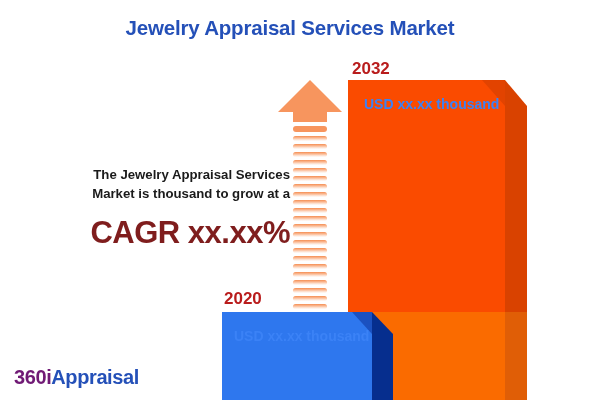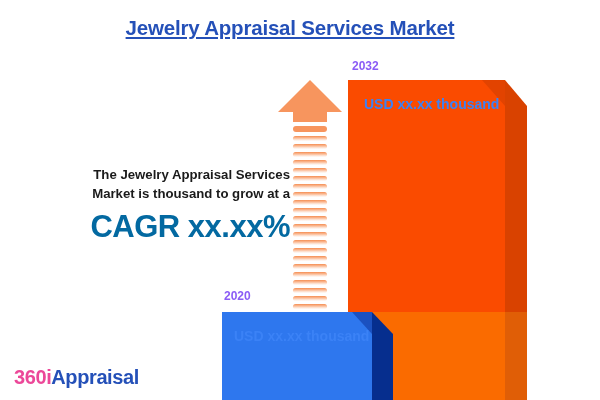--- a/index.html
+++ b/index.html
@@ -26,79 +26,78 @@
     position: absolute;
     left: 0;
     top: 16px;
     width: 580px;
     text-align: center;
     font-size: 20.5px;
     font-weight: bold;
     color: #2450b8;
     letter-spacing: -0.2px;
     white-space: nowrap;
-    text-decoration: underline;
   }
 
   
   #statement {
     position: absolute;
     left: 18px;
     top: 165px;
     width: 272px;
     text-align: right;
   }
   .statement-line {
     font-size: 13.2px;
     font-weight: bold;
     color: #1a1a1a;
     line-height: 19px;
     white-space: nowrap;
   }
   #cagr-value {
-    margin-top: 6px;
+    margin-top: 12px;
     font-size: 31px;
     font-weight: bold;
-    color: #0369a1;
+    color: #7f1d1d;
     letter-spacing: -0.5px;
     line-height: 36px;
     white-space: nowrap;
   }
 
   
   #logo {
     position: absolute;
     left: 14px;
     top: 366px;
     font-size: 20px;
     font-weight: bold;
     letter-spacing: -0.4px;
     white-space: nowrap;
   }
-  #logo .logo-orange { color: #ec4899; }
+  #logo .logo-orange { color: #701a75; }
   #logo .logo-blue   { color: #2450b8; }
 
   
   #growth-arrow {
     position: absolute;
     left: 277px;
     top: 78px;
     width: 66px;
     height: 232px;
   }
   #growth-arrow svg { display: block; }
 
   
   .bar-group { position: absolute; }
 
   .bar-year-label {
     position: absolute;
-    font-size: 12px;
-    font-weight: bold;
-    color: #8b5cf6;
+    font-size: 17px;
+    font-weight: bold;
+    color: #b91c1c;
     white-space: nowrap;
   }
   .bar-value-label {
     position: absolute;
     font-size: 14px;
     font-weight: bold;
     color: #3b82f6;
     white-space: nowrap;
   }
 

